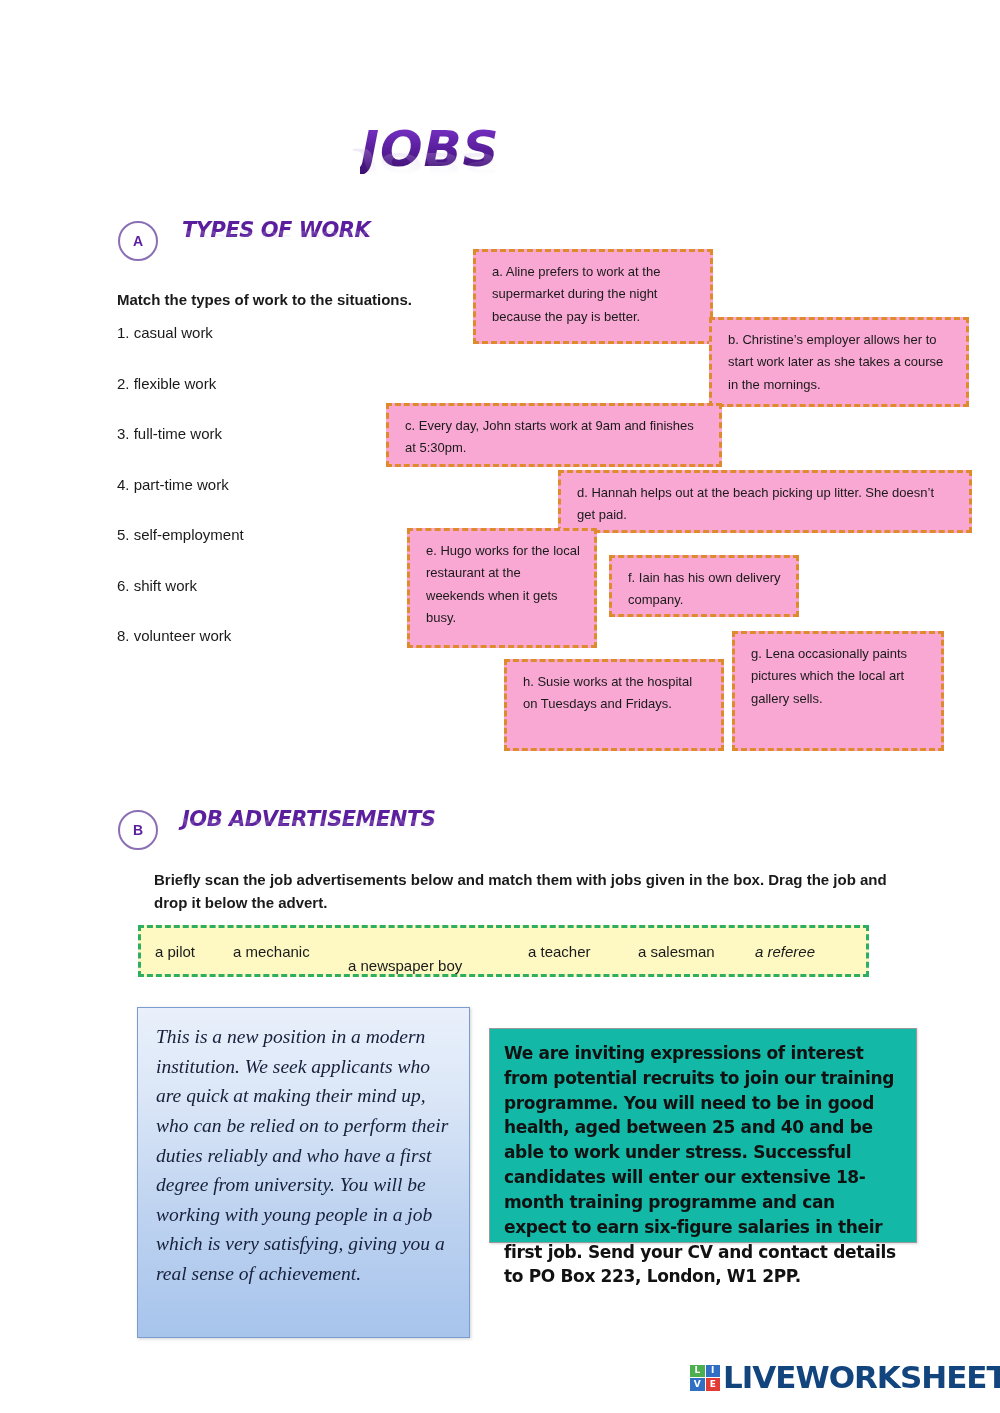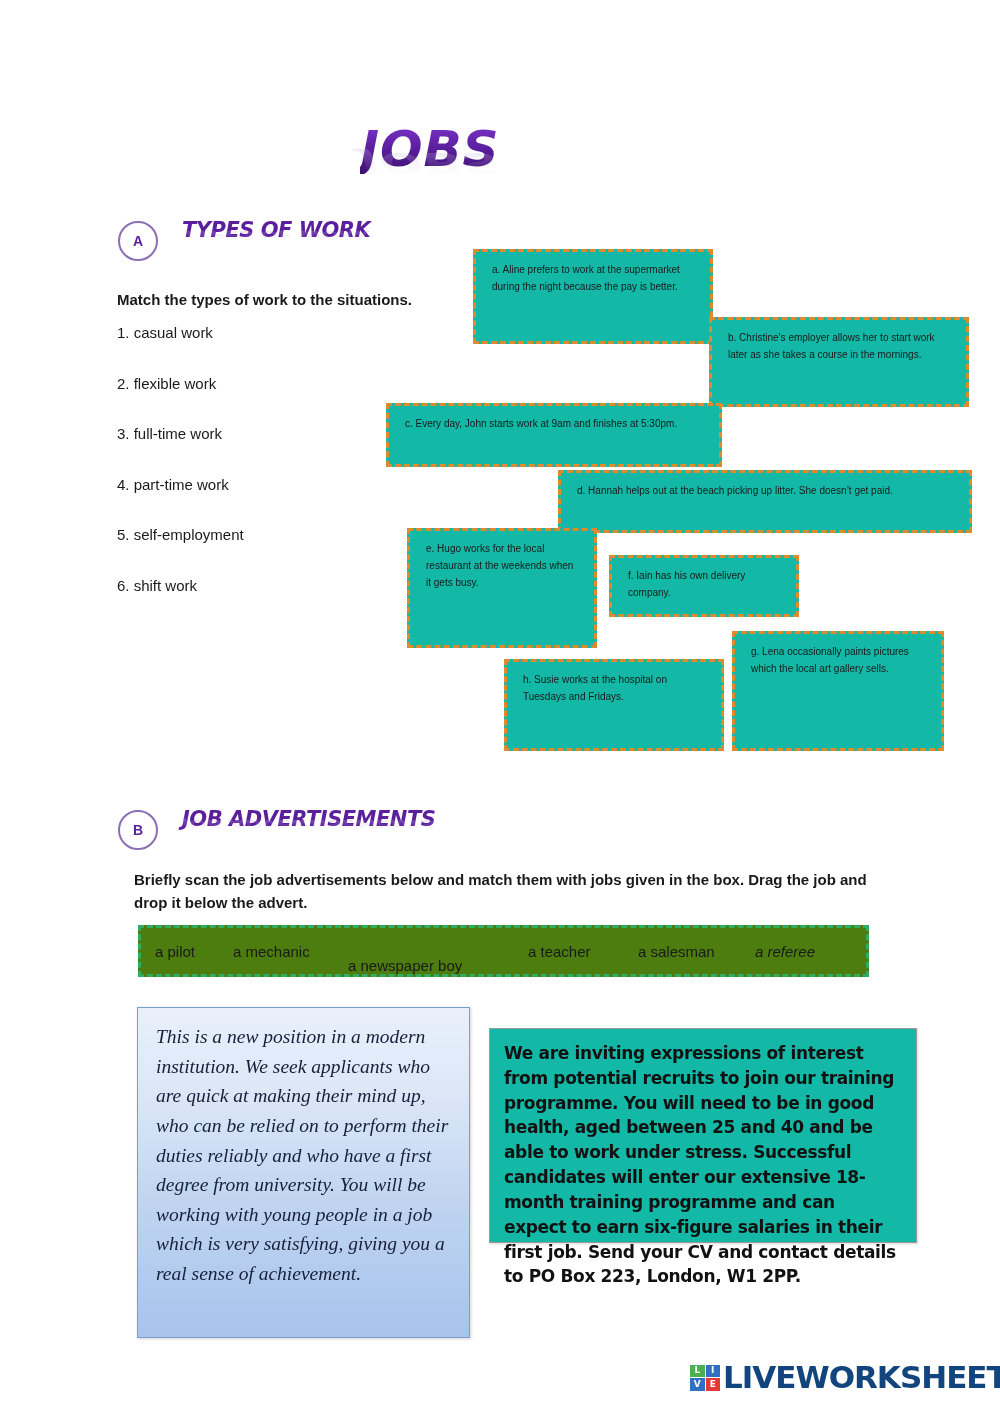--- a/index.html
+++ b/index.html
@@ -126,38 +126,38 @@
     color: #1a1a1a;
     height: 50.5px;
     line-height: 1.2;
     white-space: nowrap;
   }
 
   
   .sit-box {
     position: absolute;
     border: 3px dashed #e08a2e;
-    background: #14b8a6;
-    box-sizing: border-box;
-    font-size: 10px;
+    background: #f9a8d4;
+    box-sizing: border-box;
+    font-size: 13px;
     line-height: 1.72;
     color: #1a1a1a;
     padding: 9px 14px 9px 16px;
   }
 
   
   .wordbank {
     position: absolute;
     left: 138px;
     top: 925px;
     width: 731px;
     height: 52px;
     border: 3px dashed #2eae63;
     box-sizing: border-box;
-    background: #4d7c0f;
+    background: #fef9c3;
     display: flex;
     align-items: center;
   }
   .wordbank-item {
     font-size: 15px;
     color: #1a1a1a;
     white-space: nowrap;
     position: absolute;
   }
 
@@ -253,20 +253,21 @@
 
 <div class="instruction" style="left:117px; top:288px; width:420px;">Match the types of work to the situations.</div>
 
 <div class="types-list">
   <div class="type-item">1. casual work</div>
   <div class="type-item">2. flexible work</div>
   <div class="type-item">3. full-time work</div>
   <div class="type-item">4. part-time work</div>
   <div class="type-item">5. self-employment</div>
   <div class="type-item">6. shift work</div>
+  <div class="type-item">8. volunteer work</div>
 </div>
 
 <div class="sit-box" style="left:473px; top:249px; width:240px; height:95px;">a. Aline prefers to work at the supermarket during the night because the pay is better.</div>
 
 <div class="sit-box" style="left:709px; top:317px; width:260px; height:90px;">b. Christine’s employer allows her to start work later as she takes a course in the mornings.</div>
 
 <div class="sit-box" style="left:386px; top:403px; width:336px; height:64px;">c. Every day, John starts work at 9am and finishes at 5:30pm.</div>
 
 <div class="sit-box" style="left:558px; top:470px; width:414px; height:63px;">d. Hannah helps out at the beach picking up litter. She doesn’t get paid.</div>
 
@@ -279,21 +280,21 @@
 <div class="sit-box" style="left:504px; top:659px; width:220px; height:92px;">h. Susie works at the hospital on Tuesdays and Fridays.</div>
 
 <div class="section-head" style="left:118px; top:809px;">
   <div class="badge">B</div>
   <div class="sec-title-block">
     <div class="sec-title">JOB ADVERTISEMENTS</div>
     <div class="sec-title-reflection">JOB ADVERTISEMENTS</div>
   </div>
 </div>
 
-<div class="instruction" style="left:134px; top:868px; width:745px;">Briefly scan the job advertisements below and match them with jobs given in the box. Drag the job and drop it below the advert.</div>
+<div class="instruction" style="left:154px; top:868px; width:745px;">Briefly scan the job advertisements below and match them with jobs given in the box. Drag the job and drop it below the advert.</div>
 
 <div class="wordbank">
   <span class="wordbank-item" style="left:14px;">a pilot</span>
   <span class="wordbank-item" style="left:92px;">a mechanic</span>
   <span class="wordbank-item" style="left:207px;margin-top:28px;">a newspaper boy</span>
   <span class="wordbank-item" style="left:387px;">a teacher</span>
   <span class="wordbank-item" style="left:497px;">a salesman</span>
   <span class="wordbank-item" style="left:614px;font-style:italic;">a referee</span>
 </div>
 

